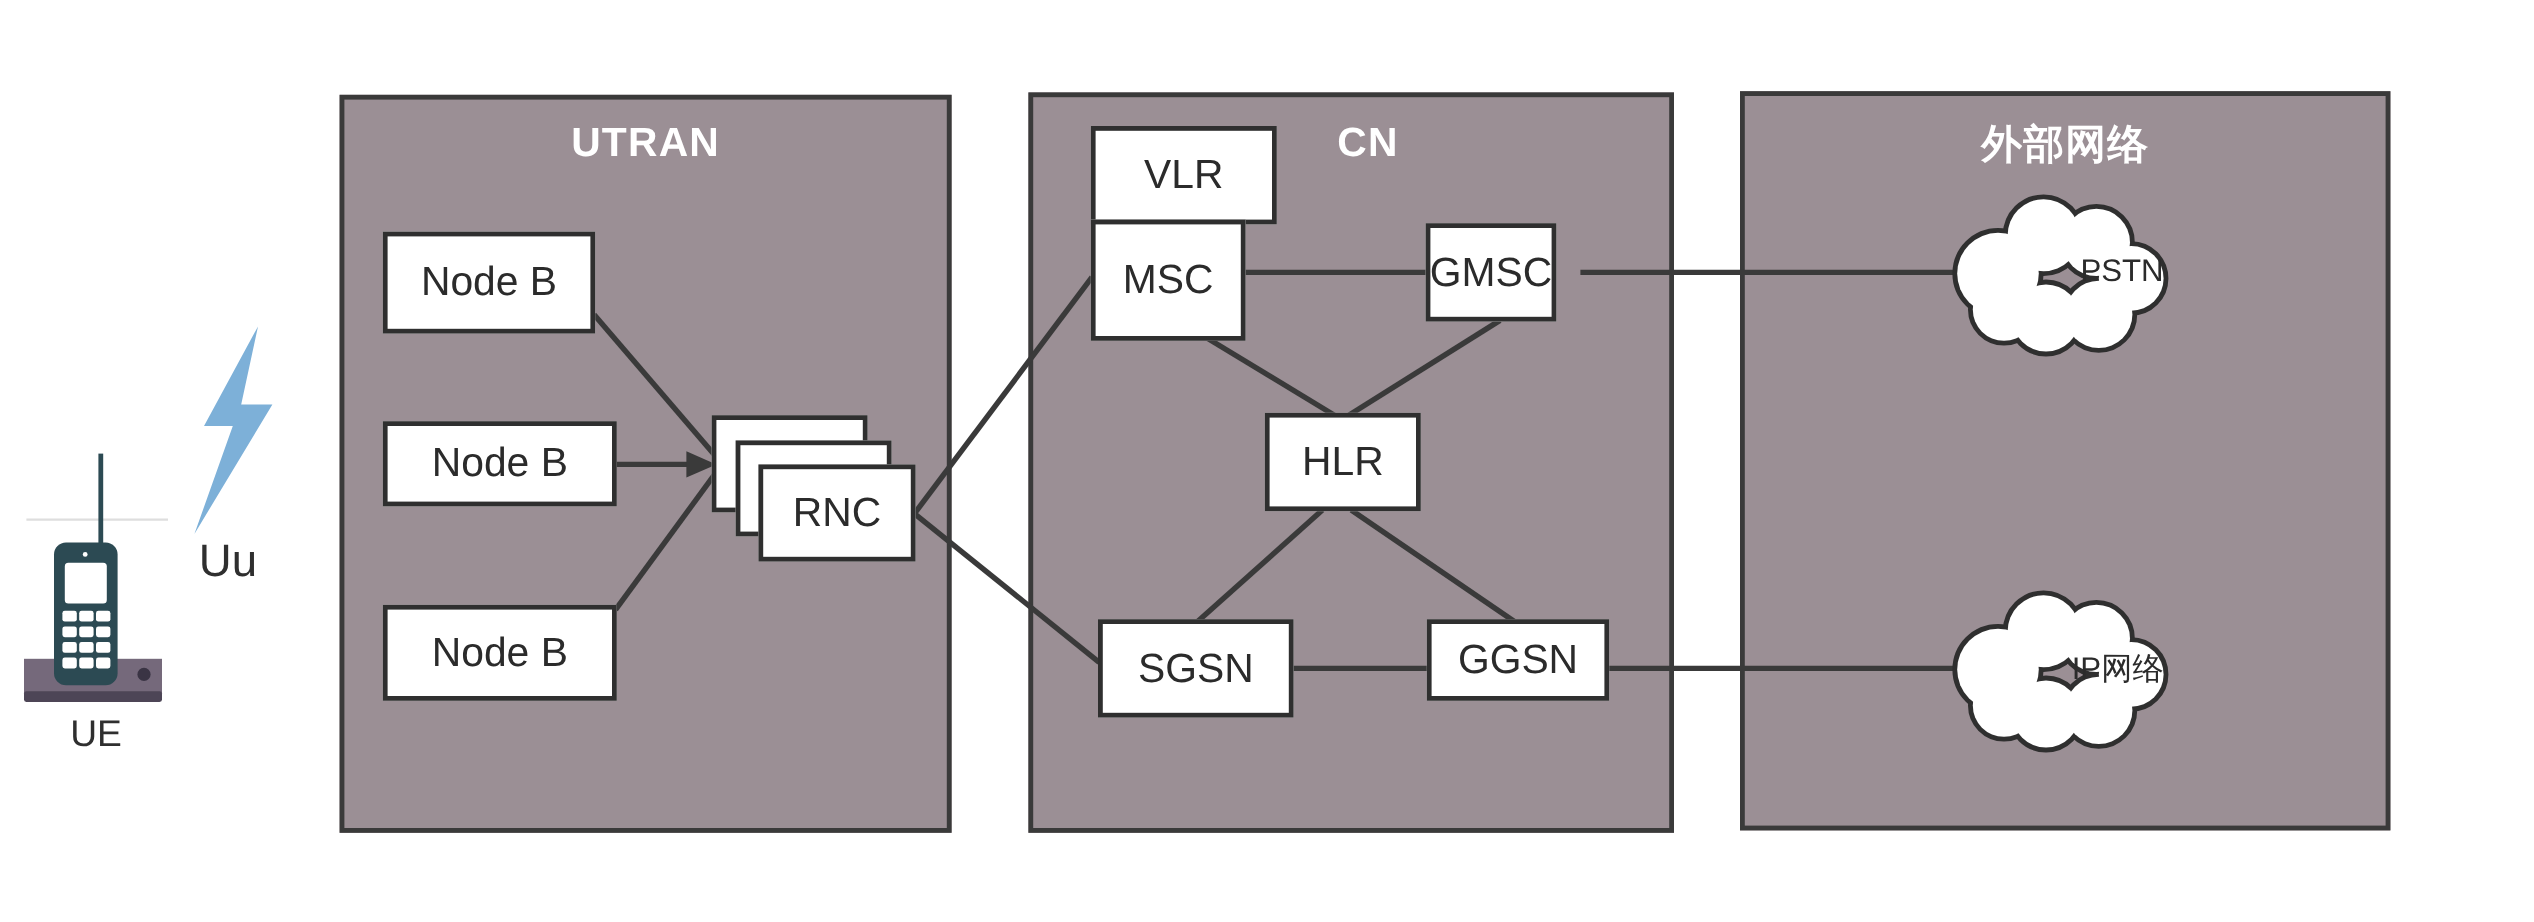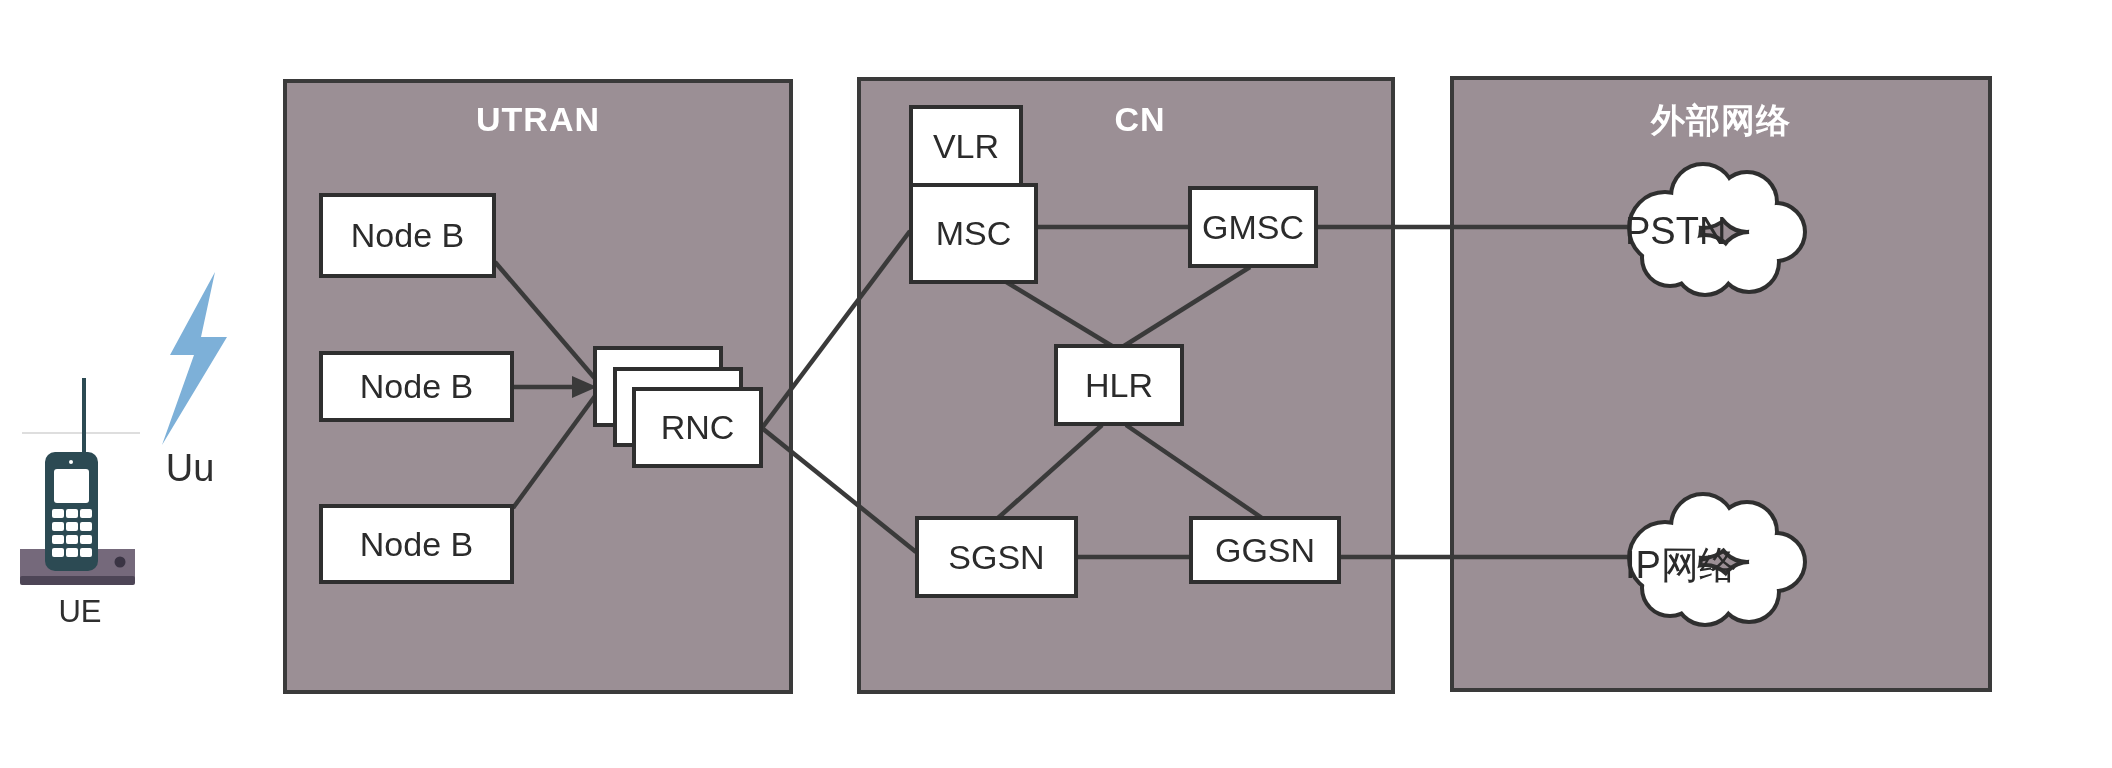--- a/index.html
+++ b/index.html
@@ -24,21 +24,21 @@
   .overlay{position:absolute;left:0;top:0;z-index:2;}
   .node-box{
     position:absolute;background:var(--box-fill);border:4px solid var(--box-border);
     box-sizing:border-box;display:flex;align-items:center;justify-content:center;
     font-size:34px;color:var(--text);z-index:3;
   }
   .stack-back{z-index:3;}
   .stack-mid{z-index:4;}
   .stack-front{z-index:5;text-align:right;}
   .cloud-label{
-    position:absolute;text-align:left;font-size:38px;color:var(--text);z-index:3;
+    position:absolute;text-align:right;font-size:26px;color:var(--text);z-index:3;
   }
   .free-label{position:absolute;text-align:center;color:#2F2F2F;z-index:3;}
   #uu-label{font-size:38px;}
   #ue-label{font-size:31px;text-align:center;}
 </style>
 </head>
 <body>
 
 <div class="canvas">
 
@@ -147,27 +147,27 @@
   <div class="node-box" style="left:319px;top:504px;width:195px;height:80px;">
     <span>Node B</span>
   </div>
 
   <div class="node-box stack-back" style="left:593px;top:346px;width:130px;height:81px;"></div>
   <div class="node-box stack-mid" style="left:613px;top:367px;width:130px;height:80px;"></div>
   <div class="node-box stack-front" style="left:632px;top:387px;width:131px;height:81px;">
     <span>RNC</span>
   </div>
 
-  <div class="node-box" style="left:909px;top:105px;width:114px;height:82px;">
+  <div class="node-box" style="left:909px;top:105px;width:155px;height:82px;">
     <span>VLR</span>
   </div>
   <div class="node-box" style="left:909px;top:183px;width:129px;height:101px;">
     <span>MSC</span>
   </div>
-  <div class="node-box" style="left:1188px;top:186px;width:130px;height:82px;">
+  <div class="node-box" style="left:1188px;top:186px;width:109px;height:82px;">
     <span>GMSC</span>
   </div>
   <div class="node-box" style="left:1054px;top:344px;width:130px;height:82px;">
     <span>HLR</span>
   </div>
   <div class="node-box" style="left:915px;top:516px;width:163px;height:82px;">
     <span>SGSN</span>
   </div>
   <div class="node-box" style="left:1189px;top:516px;width:152px;height:68px;">
     <span>GGSN</span>

